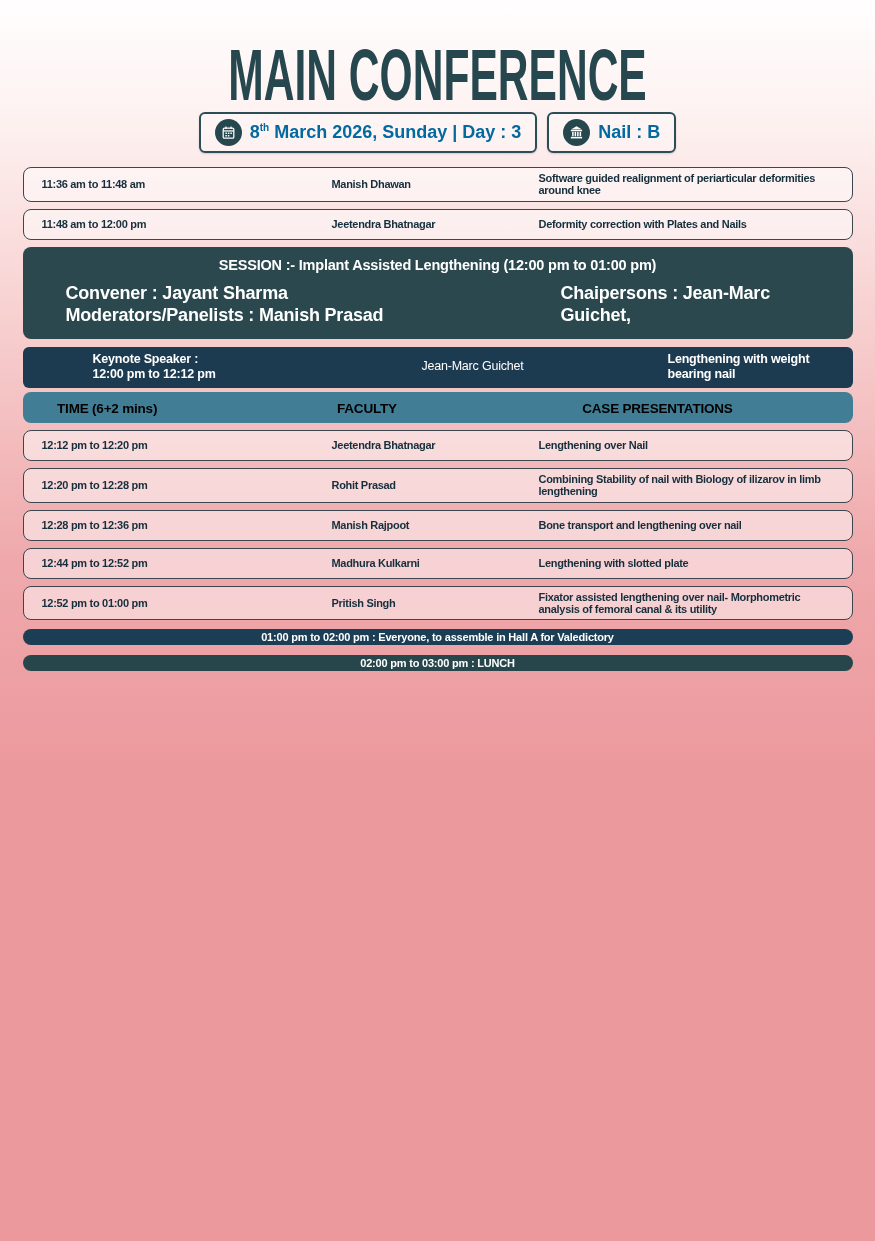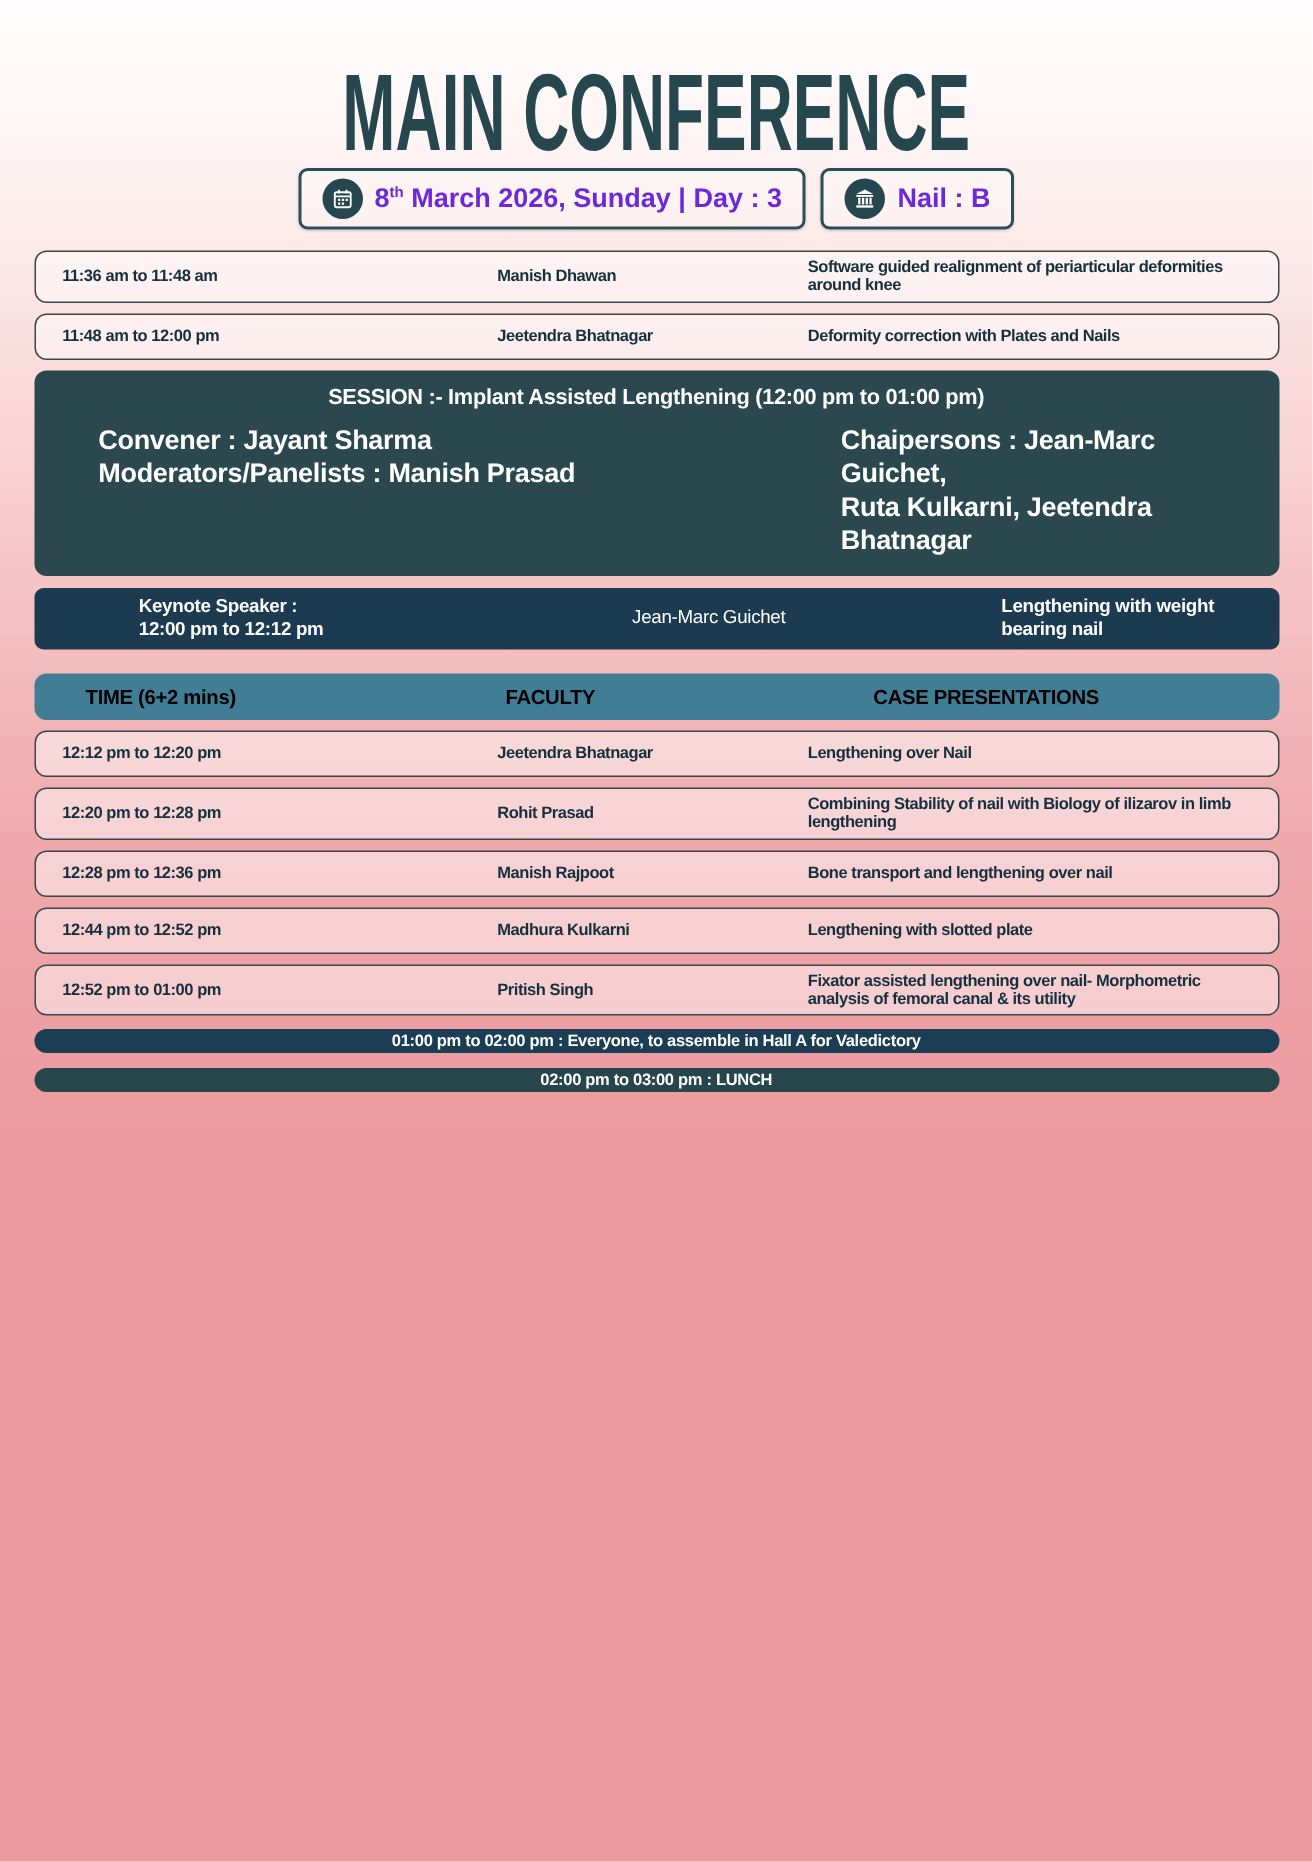--- a/index.html
+++ b/index.html
@@ -18,21 +18,21 @@
     font-size:56px; line-height:60px; white-space:nowrap;
     transform:scale(0.76,1.30); transform-origin:center top;
     letter-spacing:0px;
   }
   .badges { display:flex; justify-content:center; gap:10px; margin-top:16px; }
   .badge {
     display:flex; align-items:center; gap:8px;
     border:2px solid #2b4d55; border-radius:6px;
     background:rgba(255,255,255,0.28);
     padding:6px 14px; height:41px;
-    color:#6d28d9; font-weight:bold; font-size:18px;
+    color:#0369a1; font-weight:bold; font-size:18px;
     box-shadow:0 1px 2px rgba(0,0,0,0.15);
   }
   .badge sup { font-size:10px; }
   .icon-circle {
     width:27px; height:27px; border-radius:50%;
     background:#27474f; display:flex; align-items:center; justify-content:center;
     flex:0 0 27px;
   }
   .icon-circle svg { width:15px; height:15px; }
 
@@ -63,21 +63,21 @@
   .session .s-cols { display:flex; justify-content:space-between; margin-top:9px; font-weight:bold; font-size:18px; letter-spacing:-0.2px; }
   .session .s-left { padding-left:43px; line-height:1.25; }
   .session .s-right { padding-right:20px; width:292px; line-height:1.25; }
 
   
   .keynote {
     background:#1c3a50; border-radius:6px; color:#fff;
     display:grid; grid-template-columns:300px 300px 1fr;
     align-items:center; padding:5px 0 6px; min-height:37px;
     font-weight:bold; font-size:12.5px; letter-spacing:-0.2px; line-height:1.22;
-    margin-bottom:16px;
+    margin-bottom:4px;
   }
   .keynote .k-left { padding-left:70px; }
   .keynote .k-mid  { text-align:center; font-weight:normal; }
   .keynote .k-topic{ padding-left:45px; max-width:230px; }
 
   
   .thead {
     position:relative; background:#417e96; border-radius:8px;
     height:31px; color:#000000; font-weight:bold; font-size:13.5px;
     margin-bottom:7px; letter-spacing:-0.2px;
@@ -154,21 +154,20 @@
 
     <div class="session">
       <div class="s-title">SESSION :- Implant Assisted Lengthening (12:00 pm to 01:00 pm)</div>
       <div class="s-cols">
         <div class="s-left">
           <div>Convener : Jayant Sharma</div>
           <div>Moderators/Panelists : Manish Prasad</div>
         </div>
         <div class="s-right">
           <div>Chaipersons : Jean-Marc Guichet,</div>
-          <div>Ruta Kulkarni, Jeetendra Bhatnagar</div>
         </div>
       </div>
     </div>
 
     <div class="keynote">
       <div class="k-left">
         <div>Keynote Speaker :</div>
         <div>12:00 pm to 12:12 pm</div>
       </div>
       <div class="k-mid">Jean-Marc Guichet</div>

